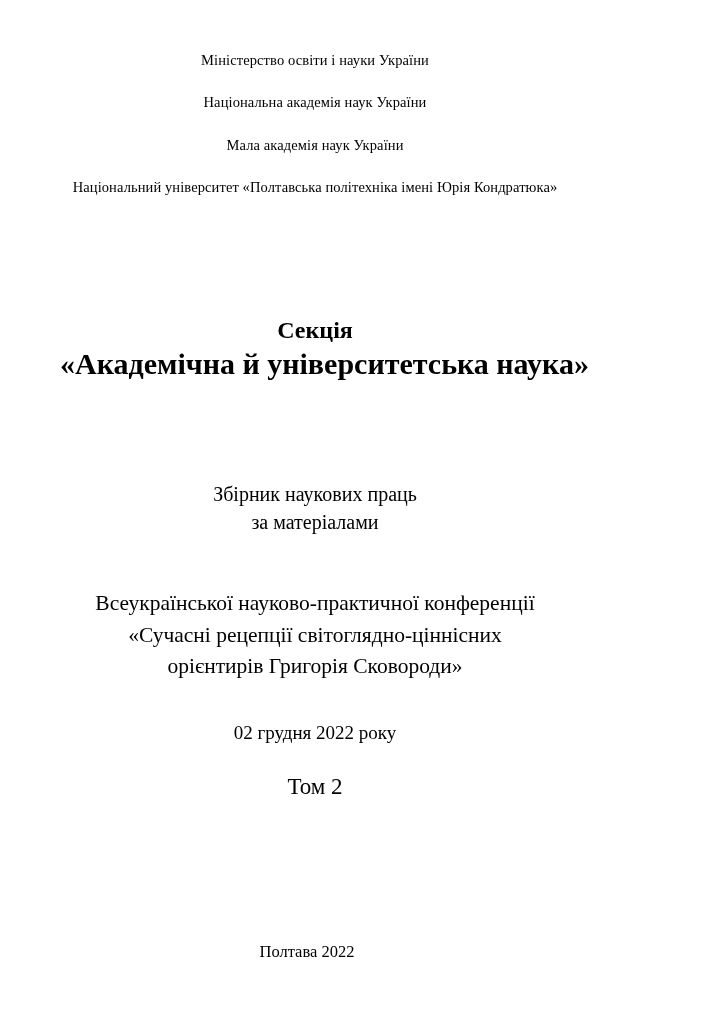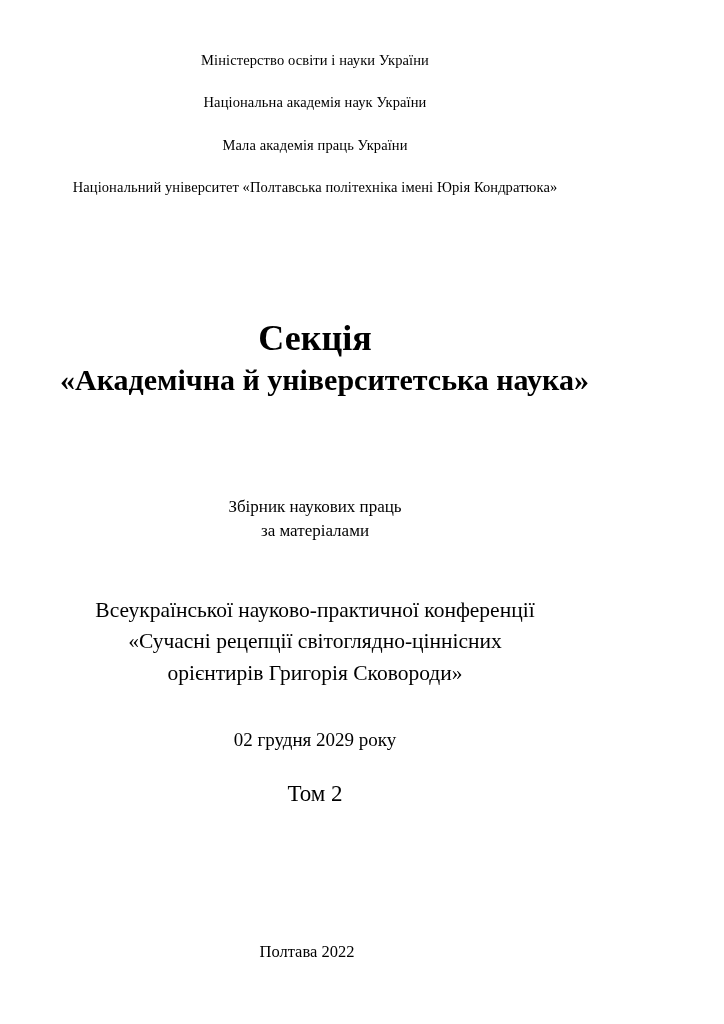--- a/index.html
+++ b/index.html
@@ -32,36 +32,36 @@
     letter-spacing: 0.1px;
   }
   .org-line.last {
     margin-bottom: 12px;
   }
   .section-block {
     text-align: center;
     margin-top: 118px;
   }
   .section-label {
-    font-size: 36px;
+    font-size: 24px;
     font-weight: bold;
     line-height: 1.28;
   }
   .section-title {
     font-size: 30px;
     font-weight: bold;
     line-height: 1.28;
     white-space: nowrap;
   }
   .collection-block {
     text-align: center;
     margin-top: 96px;
   }
   .collection-line {
-    font-size: 17px;
+    font-size: 20px;
     line-height: 1.42;
   }
   .conference-block {
     text-align: center;
     margin-top: 52px;
   }
   .conference-line {
     font-size: 21.5px;
     line-height: 1.45;
   }
@@ -85,39 +85,39 @@
   }
 </style>
 </head>
 <body>
 
 <div class="page">
 
   <div class="org-block">
     <div class="org-line">Міністерство освіти і науки України</div>
     <div class="org-line">Національна академія наук України</div>
-    <div class="org-line">Мала академія праць України</div>
+    <div class="org-line">Мала академія наук України</div>
     <div class="org-line last">Національний університет «Полтавська політехніка імені Юрія Кондратюка»</div>
   </div>
 
   <div class="section-block">
     <div class="section-label">Секція</div>
     <div class="section-title">«Академічна й університетська наука»</div>
   </div>
 
   <div class="collection-block">
     <div class="collection-line">Збірник наукових праць</div>
     <div class="collection-line">за матеріалами</div>
   </div>
 
   <div class="conference-block">
     <div class="conference-line">Всеукраїнської науково-практичної конференції</div>
     <div class="conference-line">«Сучасні рецепції світоглядно-ціннісних</div>
     <div class="conference-line">орієнтирів Григорія Сковороди»</div>
   </div>
 
-  <div class="date-line">02 грудня 2029 року</div>
+  <div class="date-line">02 грудня 2022 року</div>
 
   <div class="volume-line">Том 2</div>
 
   <div class="footer-line">Полтава 2022</div>
 
 </div>
 
 </body></html>

